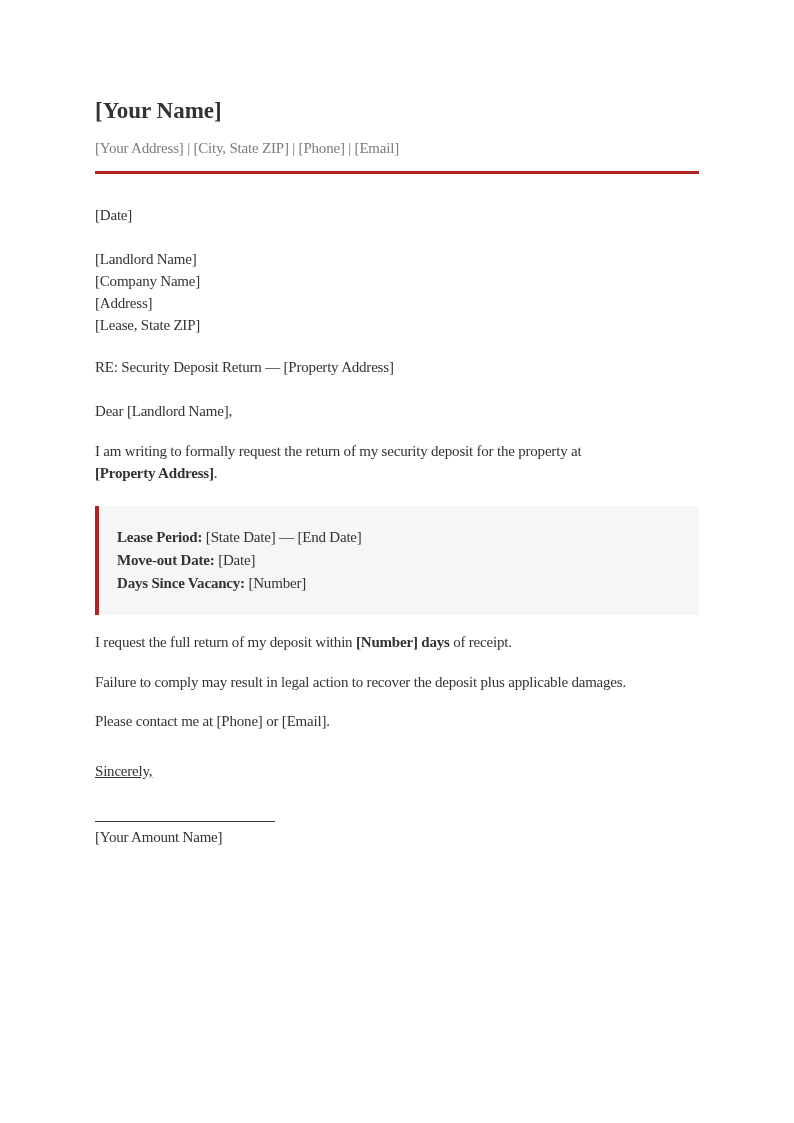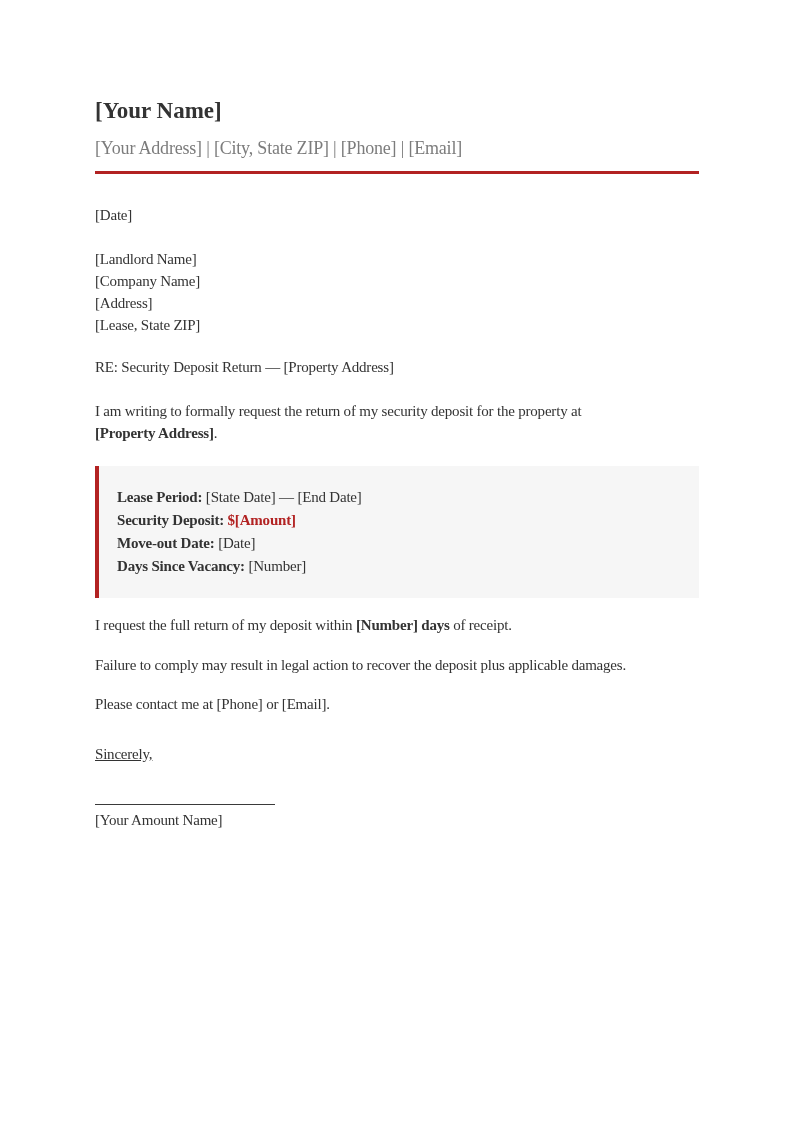--- a/index.html
+++ b/index.html
@@ -21,21 +21,21 @@
   .sender-name {
     margin: 0 0 14px 0;
     font-size: 23px;
     line-height: 28px;
     font-weight: bold;
     letter-spacing: 0;
     color: var(--text, #333333);
   }
   .contact-line {
     margin: 0 0 14px 0;
-    font-size: 18px;
+    font-size: 15px;
     line-height: 18px;
     color: var(--muted, #7c7c7c);
   }
   .header-rule {
     border: none;
     border-top: 3px solid var(--accent, #b22222);
     margin: 0 0 30px 0;
   }
   p { margin: 0; }
   .date-line      { margin-bottom: 22px; }
@@ -81,26 +81,26 @@
 
     <div class="recipient">
       <p>[Landlord Name]</p>
       <p>[Company Name]</p>
       <p>[Address]</p>
       <p>[Lease, State ZIP]</p>
     </div>
 
     <p class="subject-line">RE: Security Deposit Return — [Property Address]</p>
 
+    <p class="salutation">Dear [Landlord Name],</p>
 
     <p class="intro-para"><span>I am writing to formally request the return of my security deposit for the property at</span><br><strong>[Property Address]</strong><span>.</span></p>
 
     <div class="details-box">
       <p><strong class="detail-label">Lease Period:</strong> <span>[State Date] — [End Date]</span></p>
-      <p><strong class="detail-label">Security Deposit:</strong> <span class="red-value">$[Amount]</span></p>
       <p><strong class="detail-label">Move-out Date:</strong> <span>[Date]</span></p>
       <p><strong class="detail-label">Days Since Vacancy:</strong> <span>[Number]</span></p>
     </div>
 
     <p class="request-para"><span>I request the full return of my deposit within </span><strong>[Number] days</strong><span> of receipt.</span></p>
 
     <p class="warning-para">Failure to comply may result in legal action to recover the deposit plus applicable damages.</p>
 
     <p class="contact-para">Please contact me at [Phone] or [Email].</p>
 

